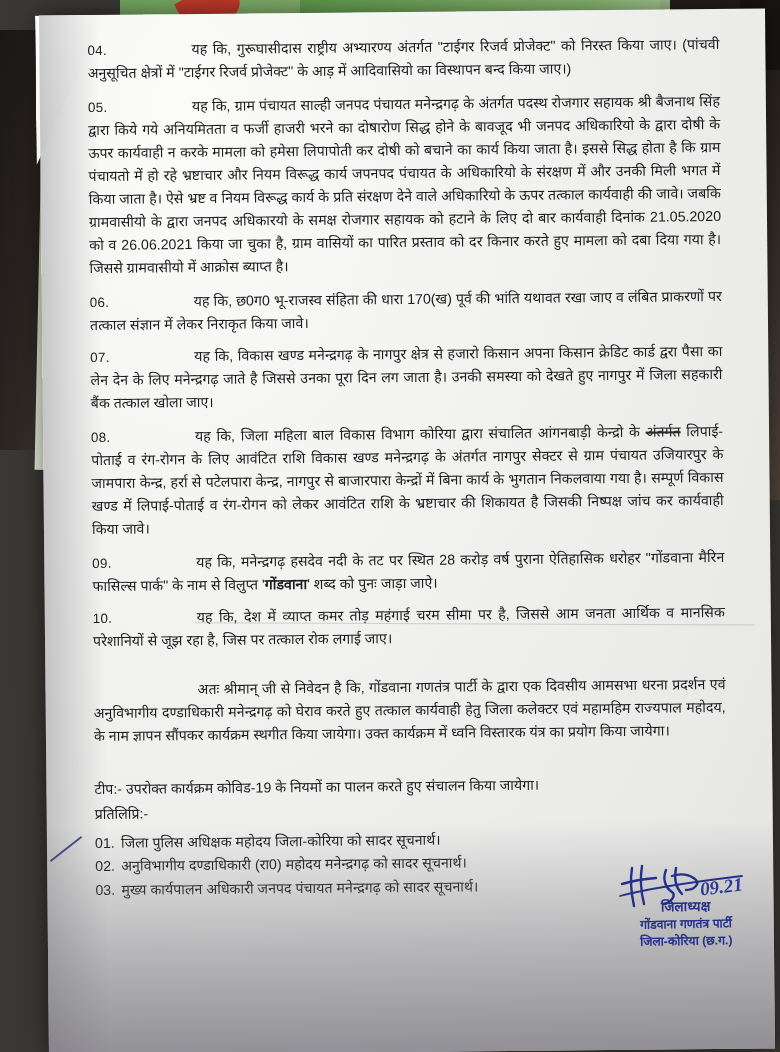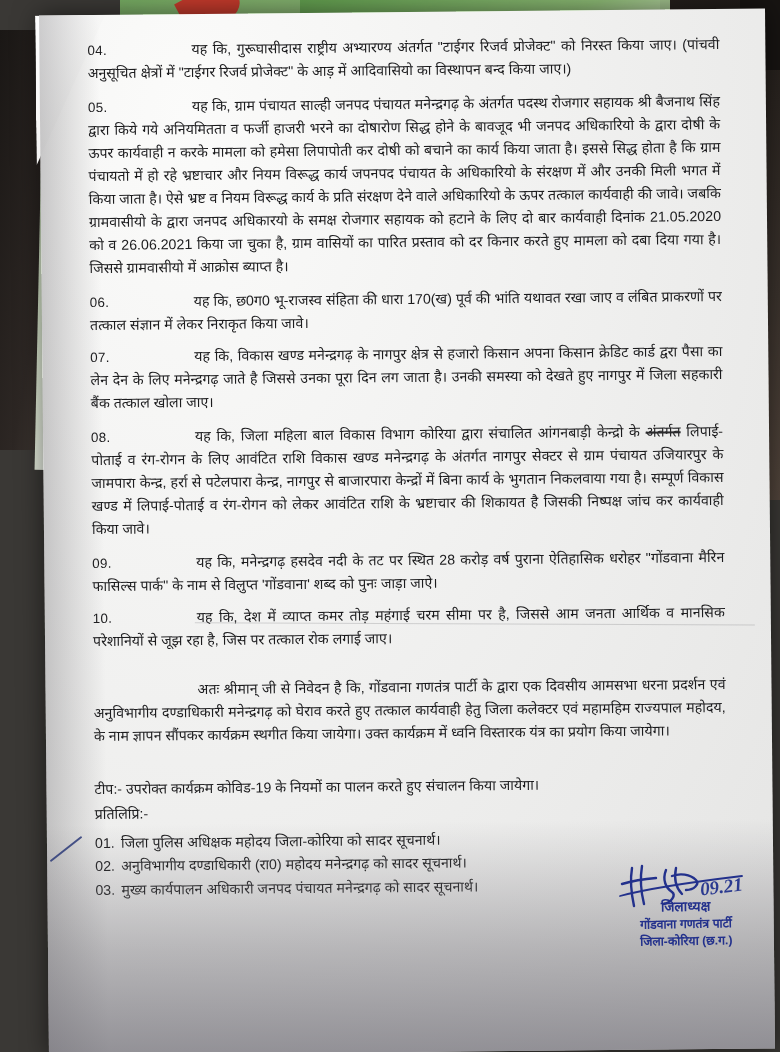--- a/index.html
+++ b/index.html
@@ -132,21 +132,21 @@
   .closing {
     margin: 26px 0 0 0;
   }
   .closing .lead-gap { display: inline-block; width: 104px; }
 
   .strike {
     text-decoration: line-through;
     text-decoration-thickness: 1.5px;
     text-decoration-color: #2a2a2c;
   }
-  .bold-word { font-weight: 400; }
+  .bold-word { font-weight: 700; }
 
   .note-block { margin-top: 30px; }
   .note-line { margin: 0 0 2px 0; font-size: 14.2px; }
   .copy-label { margin: 0 0 6px 0; font-size: 14.2px; }
   .copy-list { margin: 0; padding: 0; list-style: none; }
   .copy-list li {
     font-size: 14.2px;
     line-height: 1.58;
     margin-bottom: 1px;
   }

